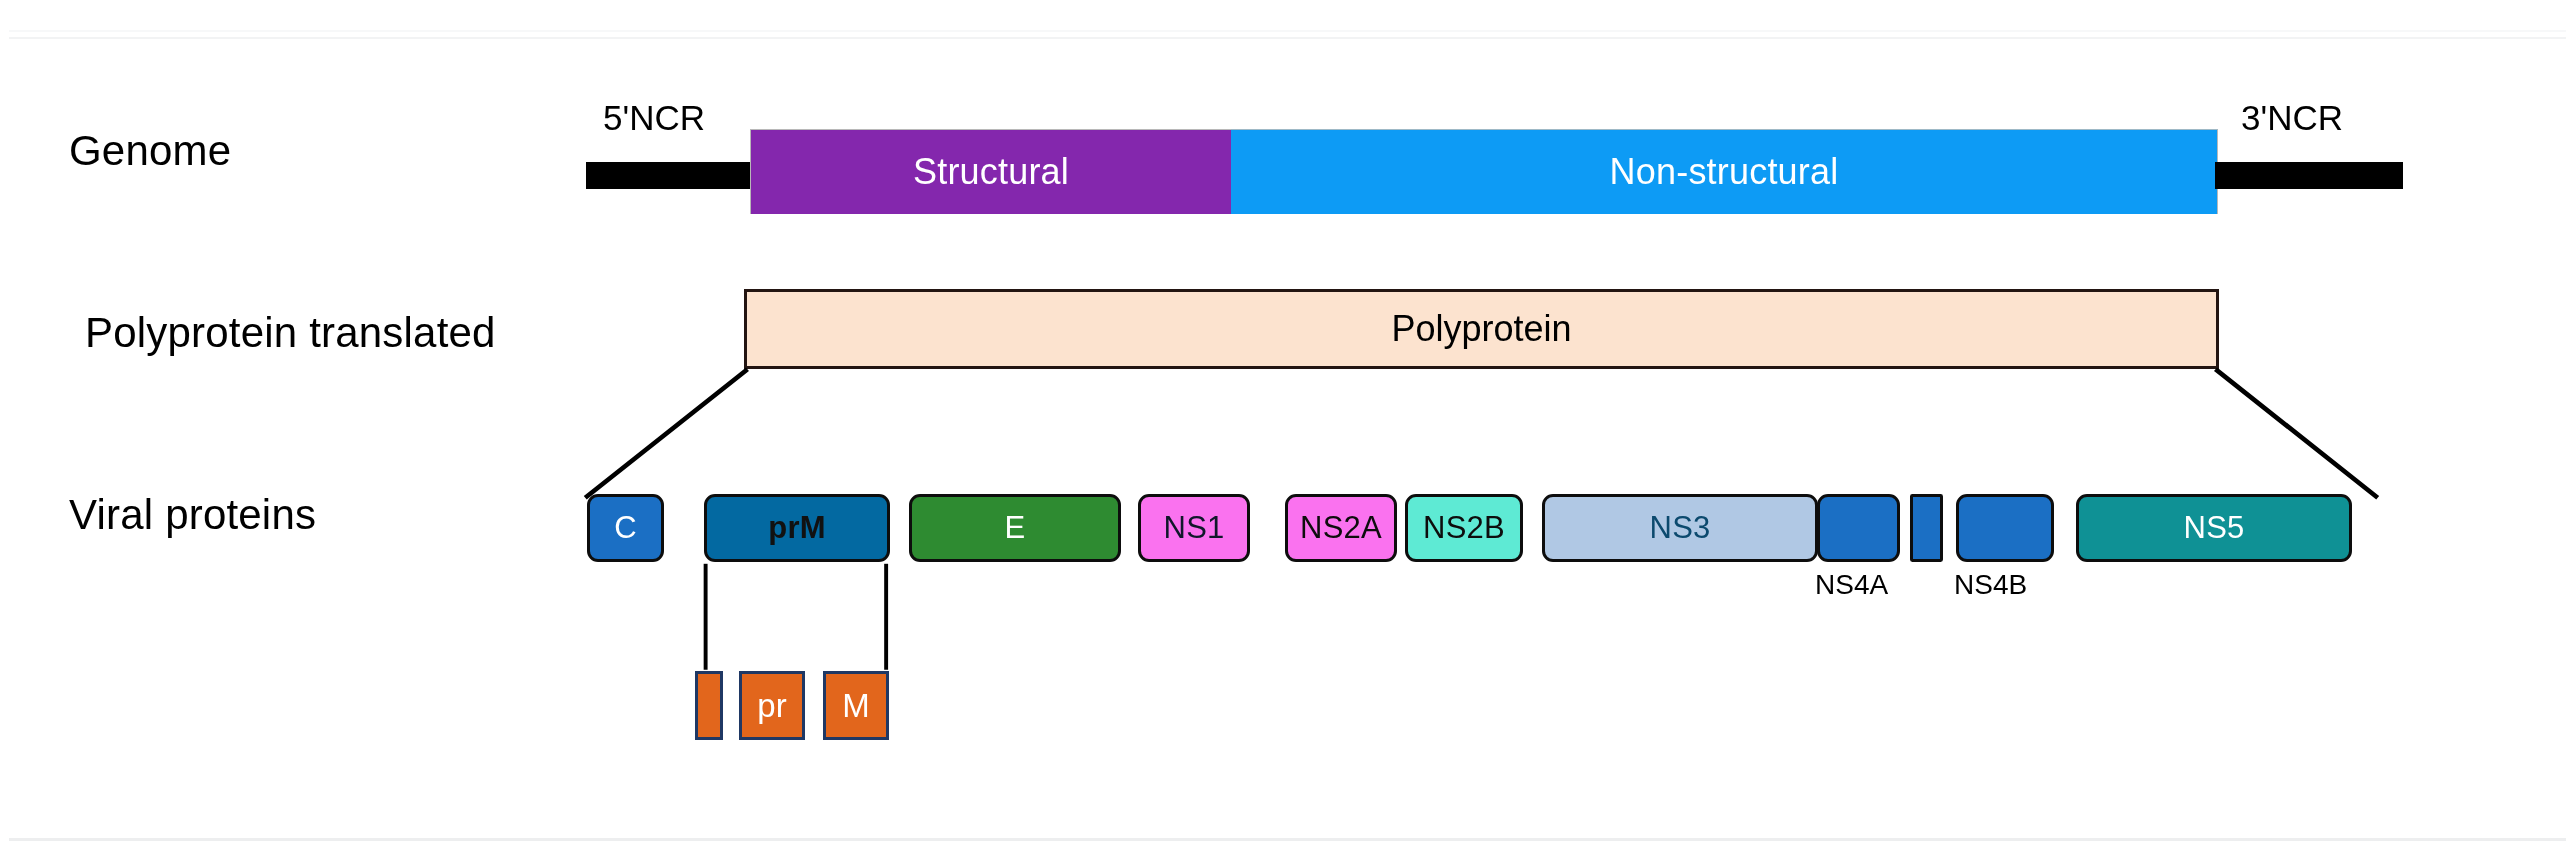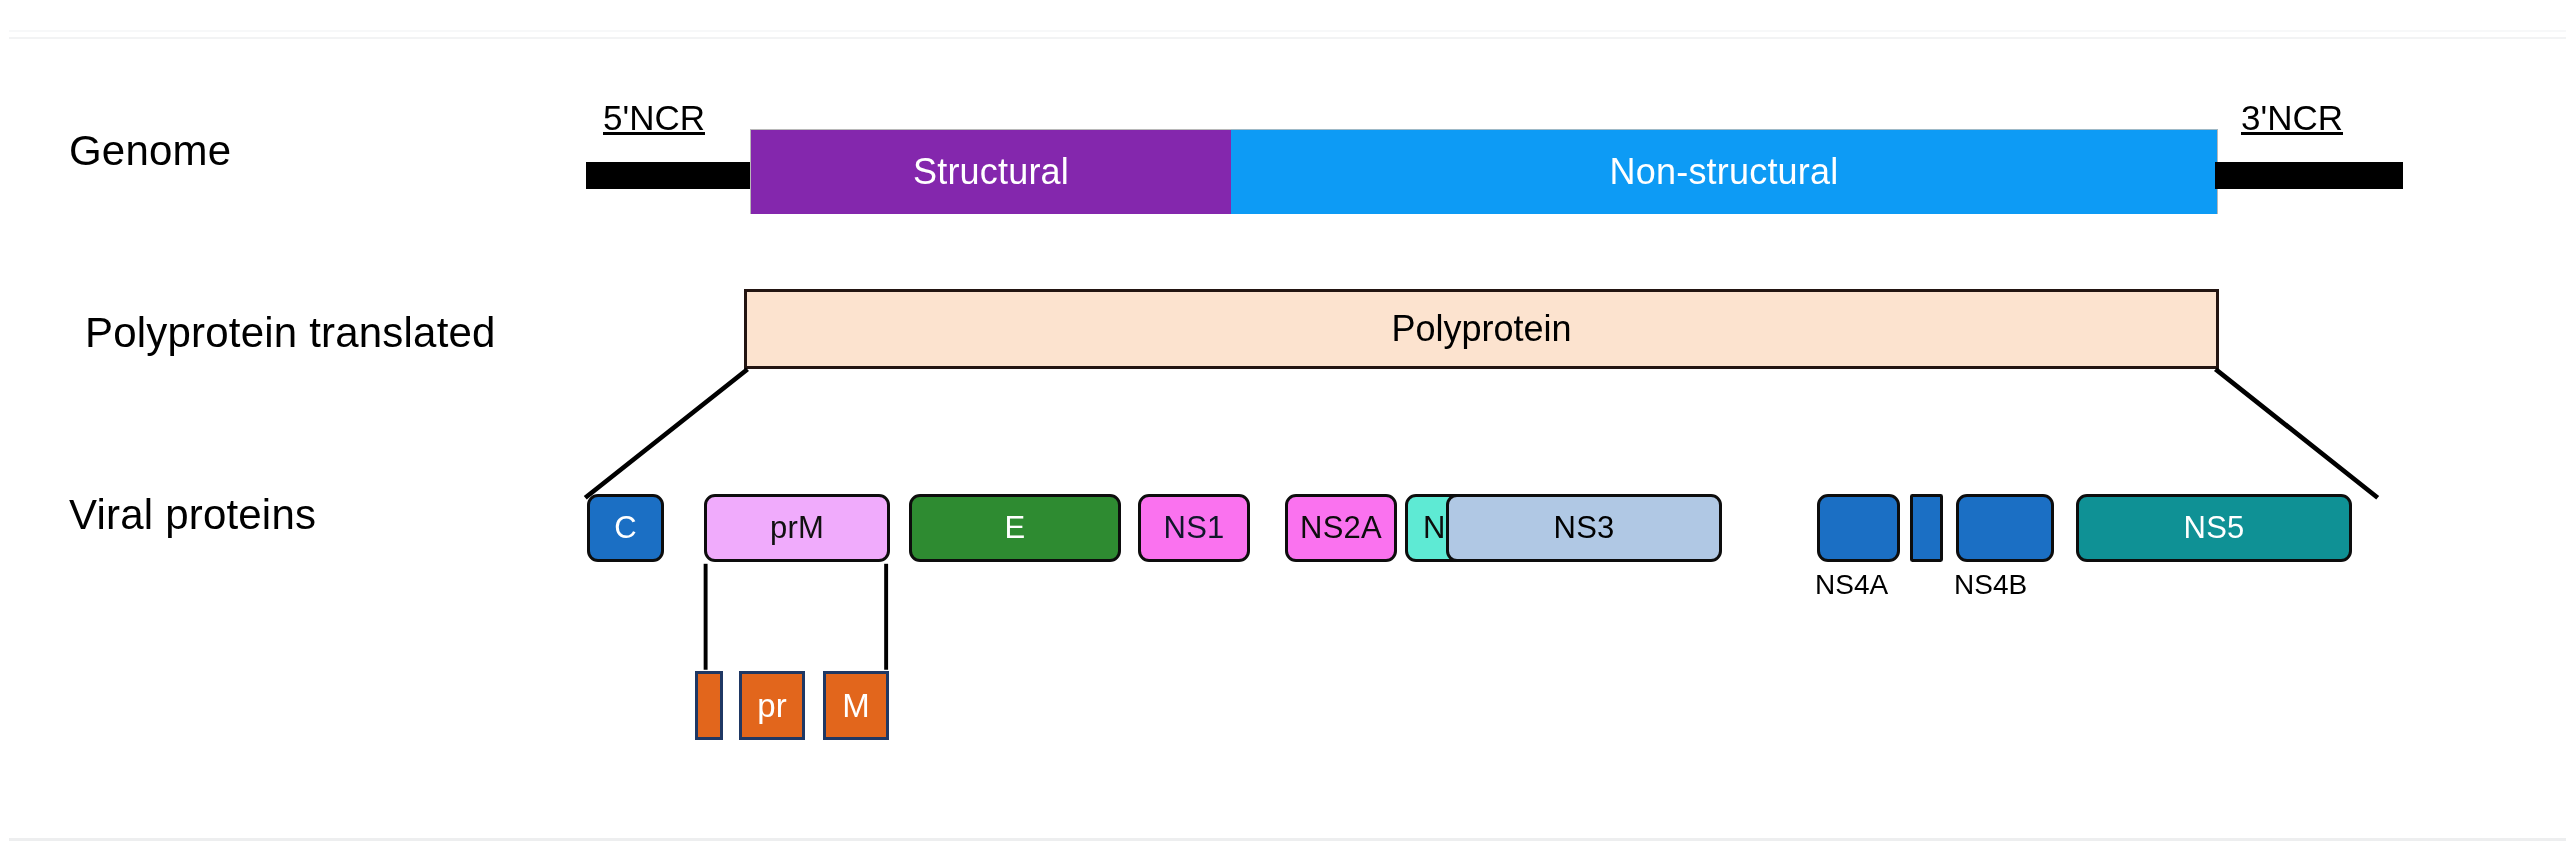--- a/index.html
+++ b/index.html
@@ -45,21 +45,20 @@
     position: absolute;
     background: #000000;
     height: 27px;
   }
   .ncr-label {
     position: absolute;
     font-size: 35px;
     line-height: 1;
     white-space: nowrap;
     color: #000;
-    text-decoration: underline;
   }
   .genome-seg {
     position: absolute;
     top: 129px;
     height: 85px;
     box-sizing: border-box;
     display: flex;
     align-items: center;
     justify-content: center;
     color: #ffffff;
@@ -177,36 +176,36 @@
     <g id="prm-bracket-group" stroke="#000000" stroke-width="6" fill="none">
         <line x1="899" y1="718" x2="899" y2="853" stroke-width="5"></line>
         <line x1="1129" y1="718" x2="1129" y2="853" stroke-width="5"></line>
       </g>
   </svg>
 
   <div id="viral-protein-row">
       <div class="vp" style="left: 587px; width: 77px; background: rgb(27, 111, 196); color: rgb(255, 255, 255);">
         <span>C</span>
       </div>
-      <div class="vp" style="left: 704px; width: 186px; background: #f0abfc; color: rgb(17, 17, 17);">
+      <div class="vp" style="left: 704px; width: 186px; background: #0369a1; color: rgb(17, 17, 17); font-weight: bold;">
         <span>prM</span>
       </div>
       <div class="vp" style="left: 909px; width: 212px; background: rgb(46, 139, 49); color: rgb(255, 255, 255);">
         <span>E</span>
       </div>
       <div class="vp" style="left: 1138px; width: 112px; background: rgb(250, 114, 239); color: #0f172a;">
         <span>NS1</span>
       </div>
       <div class="vp" style="left: 1285px; width: 112px; background: rgb(250, 114, 239); color: rgb(13, 13, 13);">
         <span>NS2A</span>
       </div>
       <div class="vp" style="left: 1405px; width: 118px; background: #5eead4; color: rgb(13, 13, 13);">
         <span>NS2B</span>
       </div>
-      <div class="vp" style="left: 1446px; width: 276px; background: rgb(176, 200, 228); color: #000000;">
+      <div class="vp" style="left: 1542px; width: 276px; background: rgb(176, 200, 228); color: #0c4a6e;">
         <span>NS3</span>
       </div>
       <div class="vp" style="left: 1817px; width: 83px; background: rgb(27, 111, 196); color: rgb(255, 255, 255);"></div>
       <div class="vp-caption" style="left: 1815px;">NS4A</div>
       <div class="vp square-ends" style="left: 1910px; width: 33px; background: rgb(27, 111, 196); color: rgb(255, 255, 255);"></div>
       <div class="vp" style="left: 1956px; width: 98px; background: rgb(27, 111, 196); color: rgb(255, 255, 255);"></div>
       <div class="vp-caption" style="left: 1954px;">NS4B</div>
       <div class="vp" style="left: 2076px; width: 276px; background: rgb(15, 145, 149); color: rgb(255, 255, 255);">
         <span>NS5</span>
       </div>

